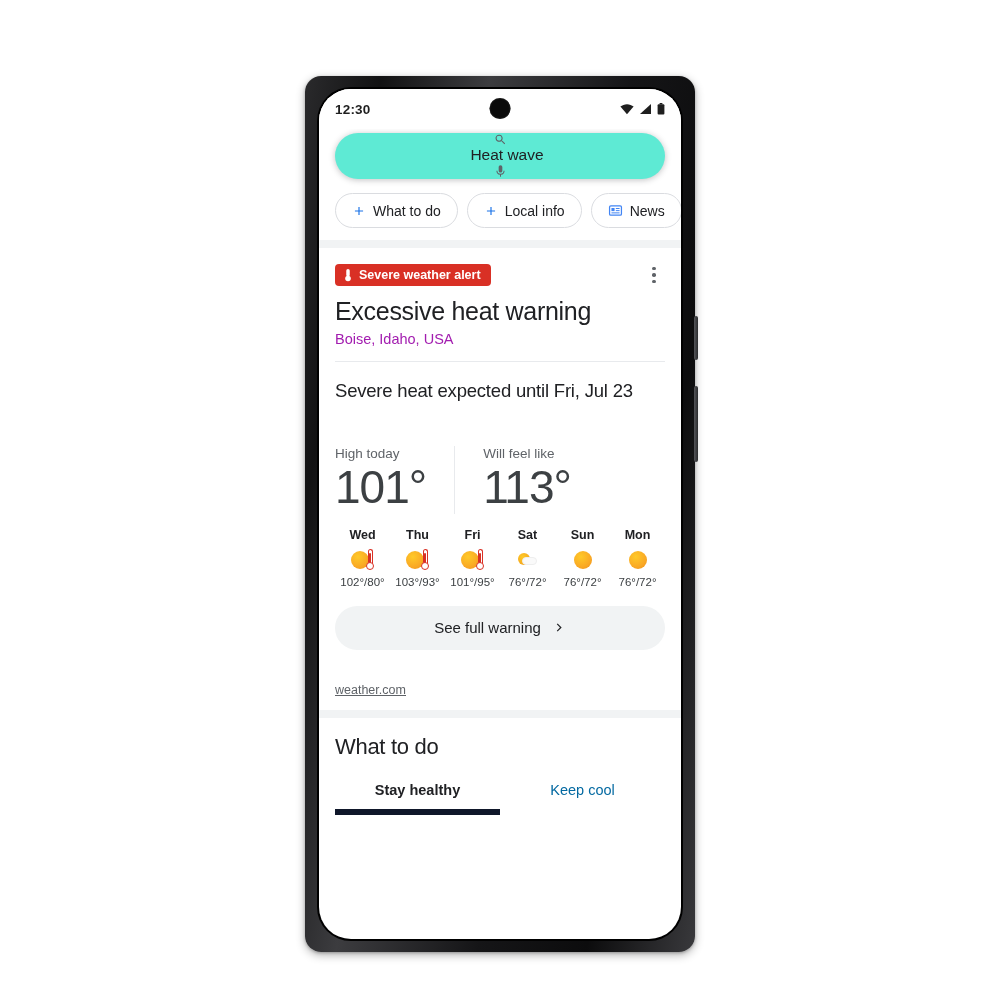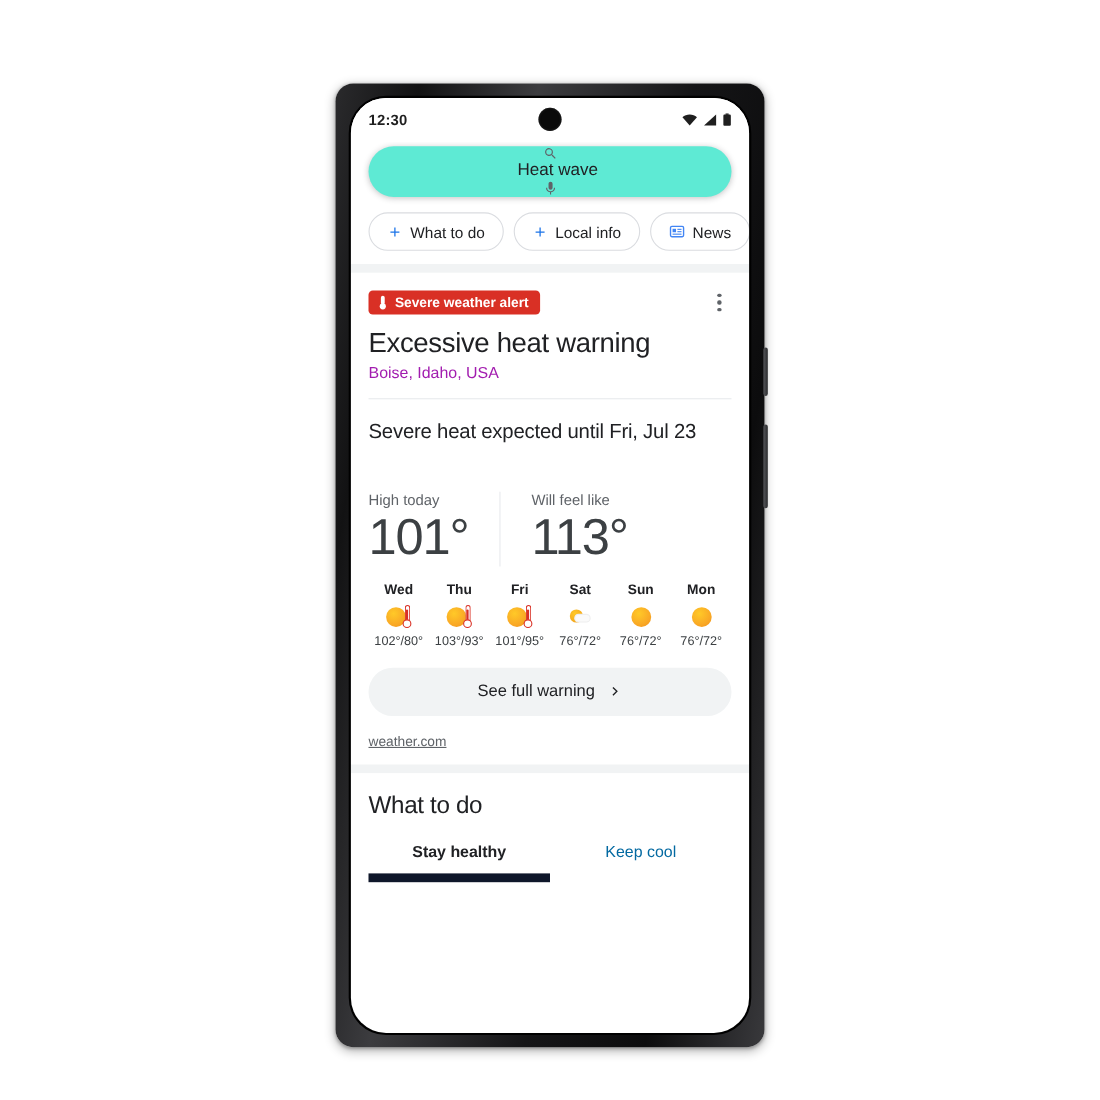--- a/index.html
+++ b/index.html
@@ -212,39 +212,39 @@
     background: #FAFAFA; border: 1px solid #EEEEEE;
   }
 
   .full-fc {
     margin: 18px 0 0;
     height: 44px; border-radius: 22px;
     background: #f1f3f4;
     display: flex; align-items: center; justify-content: center; gap: 12px;
     font-size: 15px; color: #202124;
   }
-  .src-wrap { padding: 14px 0 12px; }
+  .src-wrap { padding: 30px 0 12px; text-decoration: underline; }
   .src-link {
     font-size: 12.5px; color: #5f6368;
     text-decoration: underline;
   }
 
   
   .wtd { background: #fff; padding: 0 16px; }
   .wtd-title {
     font-size: 22px; color: #202124; font-weight: 400;
     padding: 16px 0 0; letter-spacing: -.3px;
   }
   .tabs { display: flex; margin-top: 22px; }
   .tab {
     flex: 1; text-align: center;
     font-size: 14.5px; padding-bottom: 11px;
     color: #0369a1;
   }
-  .tab.active { color: #202124; font-weight: 700; border-bottom: 8px solid #0f172a; }
+  .tab.active { color: #202124; font-weight: 700; border-bottom: 6px solid #0f172a; }
 </style>
 </head>
 <body>
 
 <div id="stage">
   <div class="phone">
     <div class="side-btn power"></div>
     <div class="side-btn volume"></div>
 
     <div class="phone-inner">

